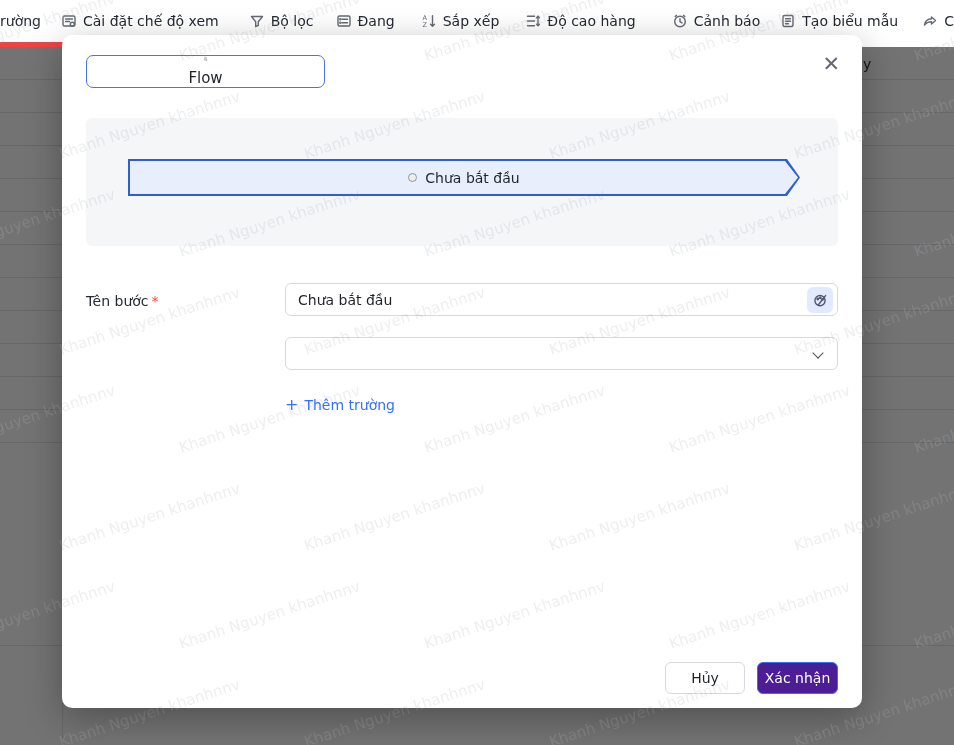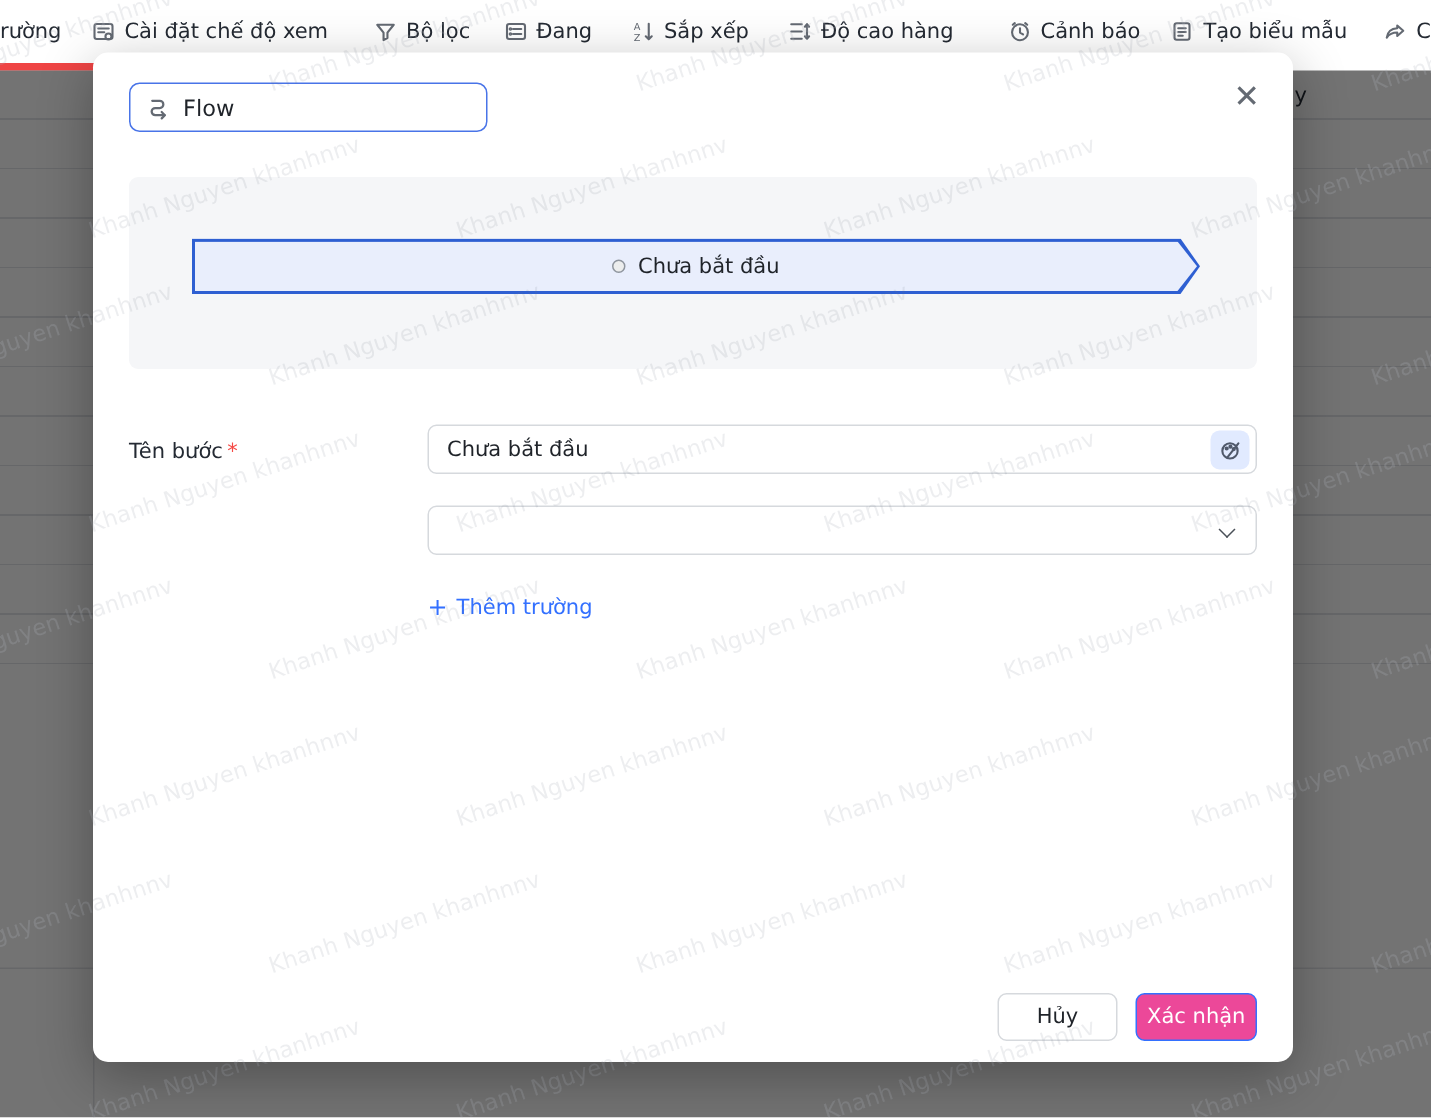--- a/index.html
+++ b/index.html
@@ -33,21 +33,21 @@
   .wm { position:absolute; inset:0; pointer-events:none; overflow:hidden; }
   .wm span { position:absolute; font-size:15px; white-space:nowrap; transform:rotate(-18deg); }
   .wm-light { z-index:6; color:rgba(255,255,255,0.13); }
   .wm-dark  { z-index:30; color:rgba(104,114,134,0.12); }
 
   
   .modal { position:absolute; left:62px; top:35px; width:800px; height:673px; background:#fff;
            border-radius:10px; box-shadow:0 10px 36px rgba(0,0,0,0.30); z-index:10; }
   .title-input { position:absolute; left:24px; top:20px; width:239px; height:33px;
                  border:1.5px solid #4974e8; border-radius:7px; display:flex; align-items:center;
-                 gap:8px; padding:0 10px; font-size:15px; color:#1f2329; background:#fff; }
+                 gap:8px; padding:0 10px; font-size:15px; color:#1f2329; background:#fff;flex-direction:column; }
   .close-btn { position:absolute; right:22px; top:19px; font-size:21px; color:#646a73;
                cursor:pointer; line-height:1; }
 
   .flow-panel { position:absolute; left:24px; top:83px; width:752px; height:128px;
                 background:#f5f6f8; border-radius:6px; }
   .steps { position:absolute; left:42px; right:38px; top:41px; height:37px; display:flex; gap:3px; }
   .step { position:relative; flex:1; display:flex; align-items:center; justify-content:center;
           gap:8px; font-size:14px; color:#1f2329; cursor:pointer; }
   .step .shape, .step .shape-in { position:absolute; inset:0; }
   .clipA { clip-path:polygon(0 0, calc(100% - 13px) 0, 100% 50%, calc(100% - 13px) 100%, 0 100%); }
@@ -72,21 +72,21 @@
   .chev { position:absolute; right:15px; top:11px; width:8px; height:8px;
           border-right:1.6px solid #4a5058; border-bottom:1.6px solid #4a5058; transform:rotate(45deg); }
 
   .add-link { position:absolute; left:223px; top:362px; display:flex; align-items:center; gap:6px;
               color:#3370ff; font-size:14px; cursor:pointer; }
   .add-link .plus { font-size:16px; line-height:1; }
 
   .btn { position:absolute; bottom:14px; height:32px; border-radius:6px; font-size:14px;
          display:flex; align-items:center; justify-content:center; cursor:pointer; }
   .btn-cancel { right:117px; width:80px; background:#fff; border:1px solid #d6d9dd; color:#1f2329; }
-  .btn-confirm { right:24px; width:81px; background:#ec4899; border:1px solid #3370ff; color:#fff; }
+  .btn-confirm { right:24px; width:81px; background:#4c1d95; border:1px solid #3370ff; color:#fff; }
 </style>
 </head>
 <body>
 
 <div class="stage">
 
   <div class="toolbar">
     <div class="tb-item">
       <span>rường</span>
     </div>

